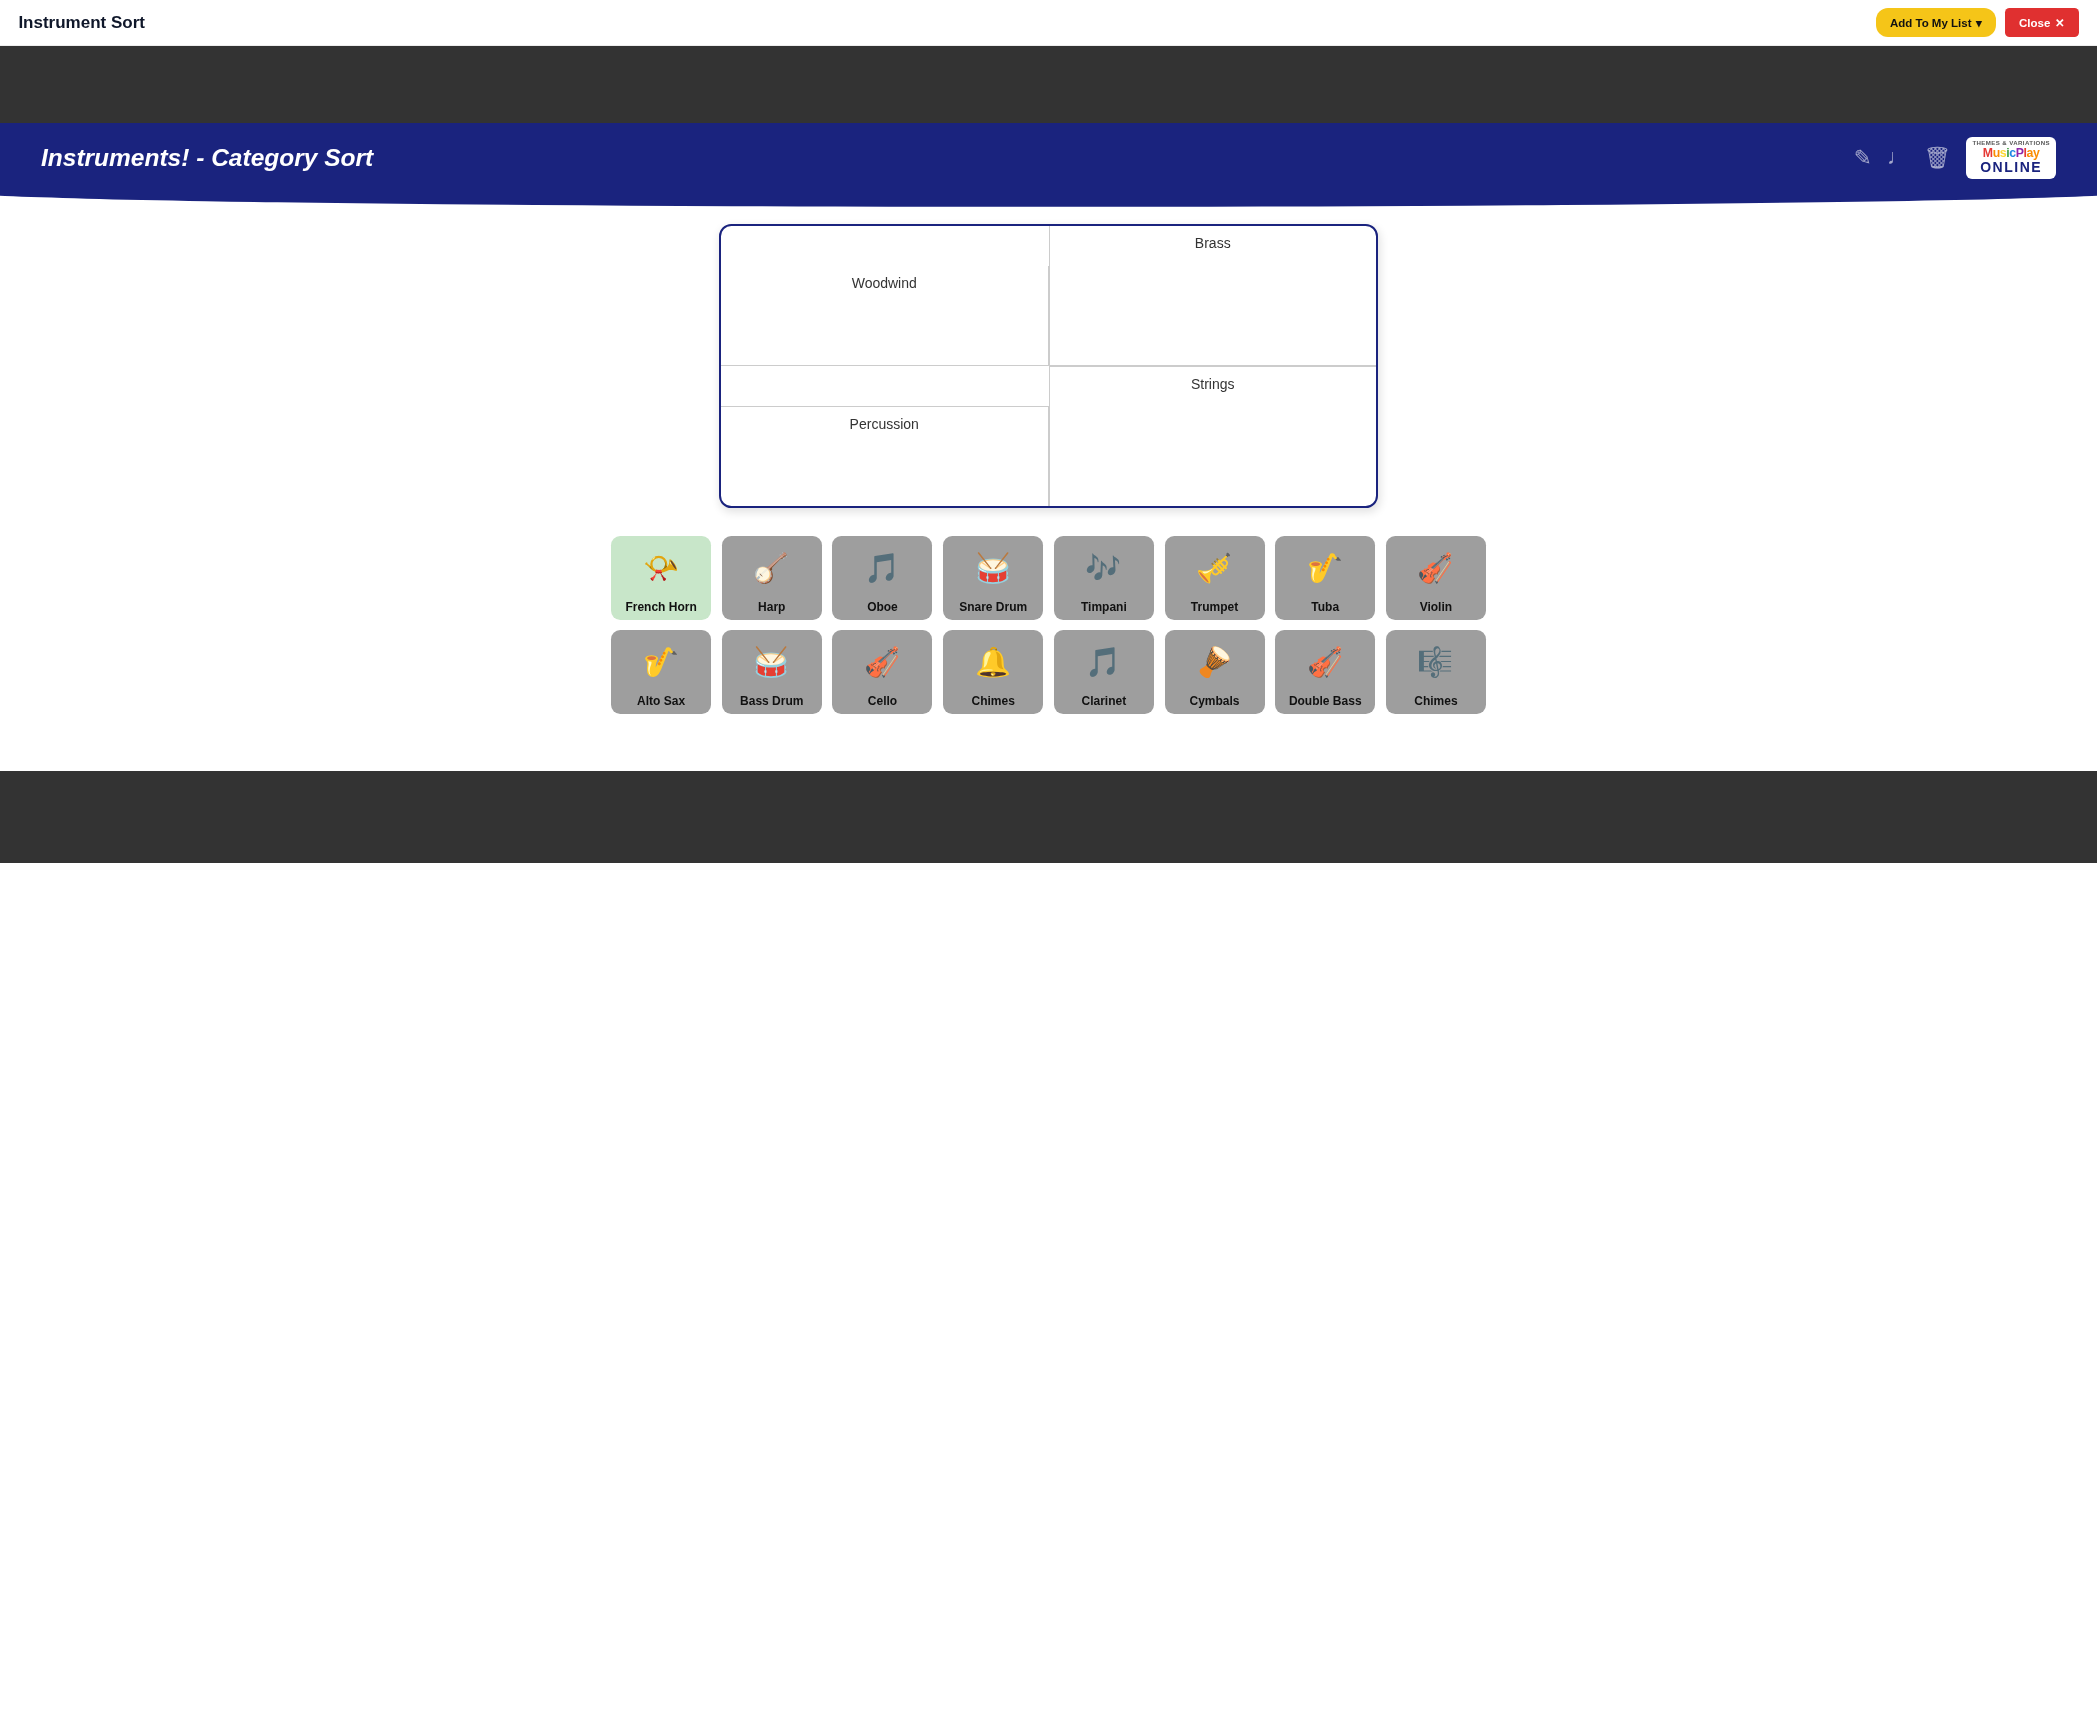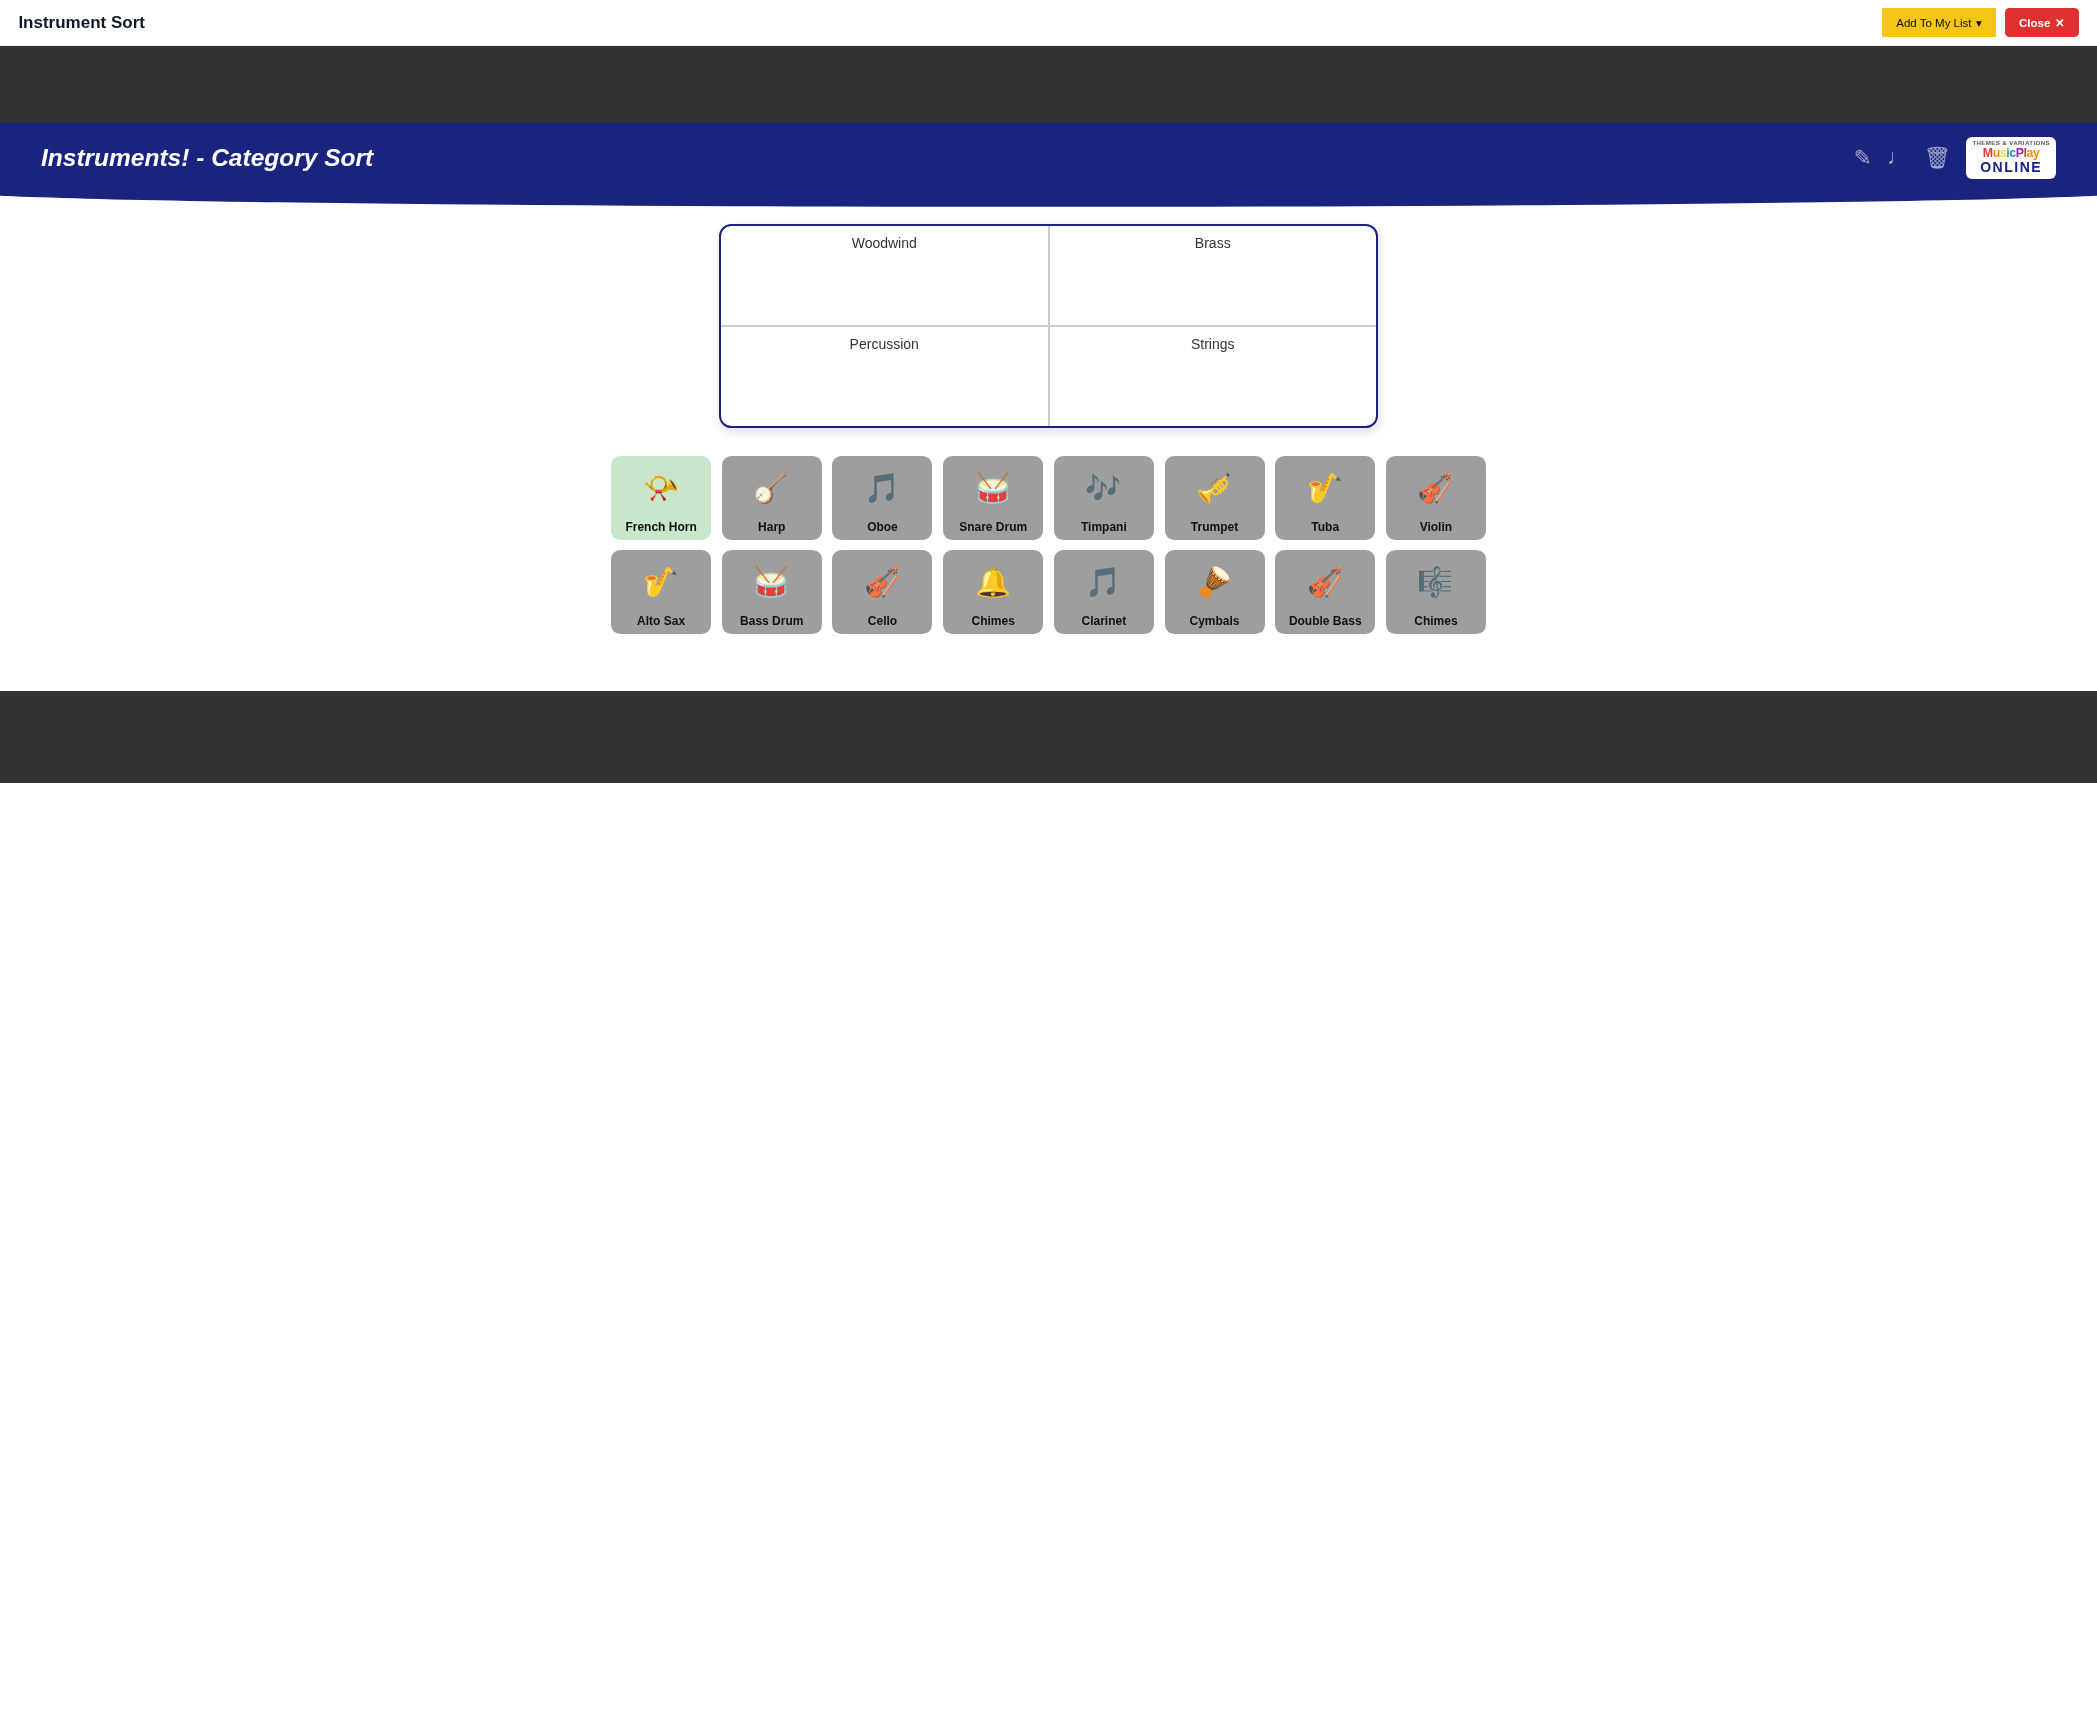--- a/index.html
+++ b/index.html
@@ -21,24 +21,24 @@
       color: #0f172a;
     }
     .top-nav-buttons {
       display: flex;
       gap: 9.2px;
       align-items: center;
     }
     .btn-add-to-list {
       background: #f5c518;
       color: #111;
-      font-weight: 400;
+      font-weight: 700;
       font-size: 11.5px;
       border: none;
-      border-radius: 0;
+      border-radius: 12px;
       padding: 7.7px 14px;
       cursor: pointer;
       display: flex;
       align-items: center;
       gap: 4.6px;
     }
     .btn-close {
       background: #e03030;
       color: #fff;
       font-weight: 700;
@@ -154,20 +154,21 @@
     }
     .sort-grid-cell {
       flex: 1;
       min-height: 100px;
       border: 0.8px solid #ccc;
       padding: 9.2px 12.3px;
       position: relative;
     }
     .sort-grid-cell:first-child {
       border-left: none;
+      margin-top: 40px;
     }
     .sort-grid-cell:last-child {
       border-right: none;
     }
     .sort-grid-row:first-child .sort-grid-cell {
       border-top: none;
     }
     .sort-grid-row:last-child .sort-grid-cell {
       border-bottom: none;
     }

